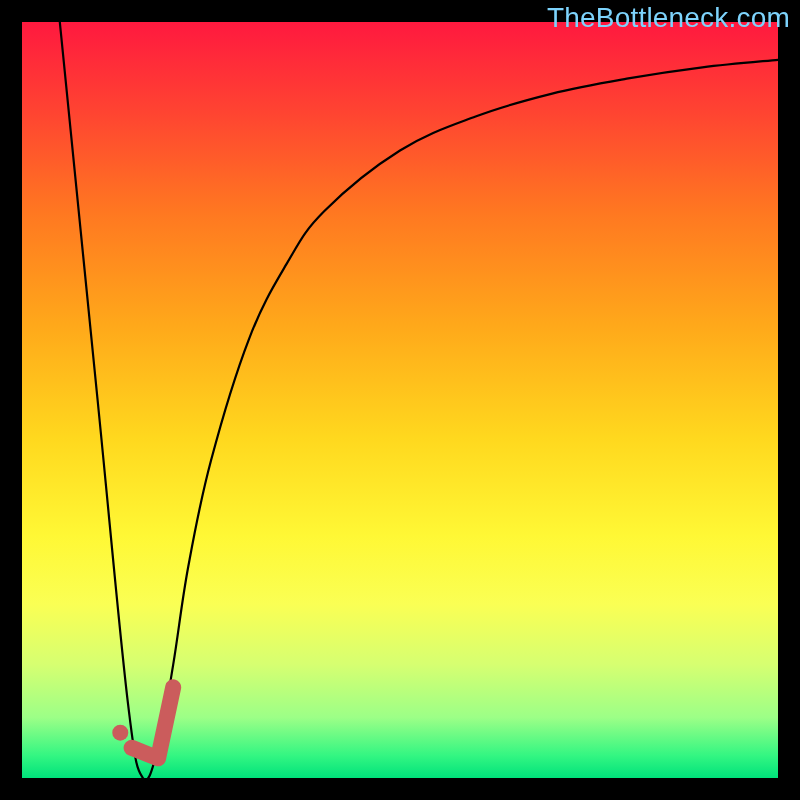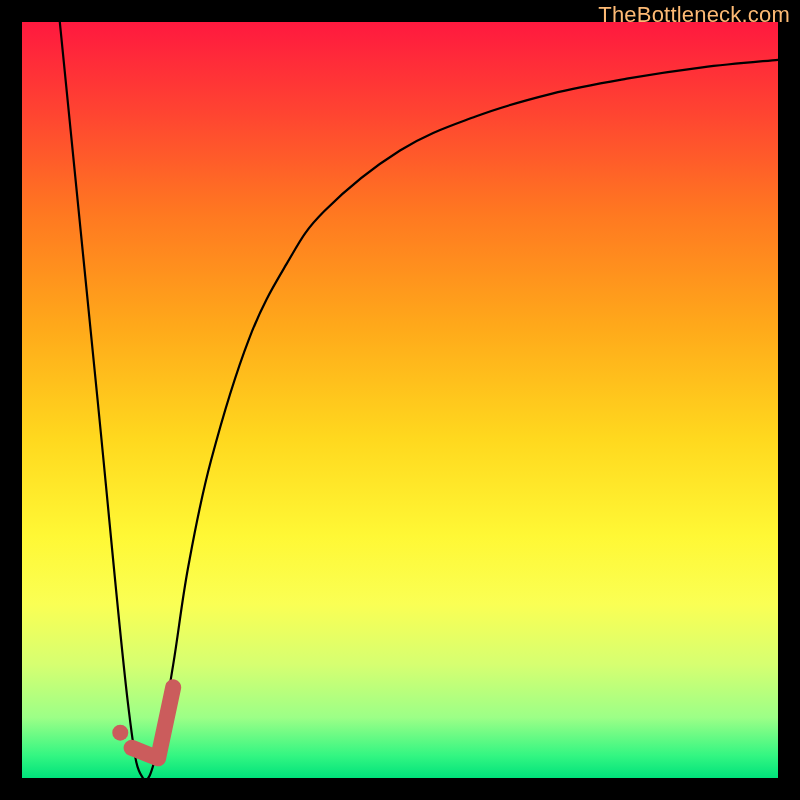--- a/index.html
+++ b/index.html
@@ -28,23 +28,23 @@
       #9cff87 92%,
       #34f682 97%,
       #00e27b 100%
     );
   }
   .watermark {
     position: absolute;
     top: 2px;
     right: 10px;
     font-family: Arial, Helvetica, sans-serif;
-    font-size: 22px;
+    font-size: 28px;
     font-weight: 500;
-    color: #fdba74;
+    color: #7dd3fc;
     letter-spacing: 0.2px;
   }
   svg.plot {
     position: absolute;
     left: 0;
     top: 0;
     width: 756px;
     height: 756px;
   }
   .curve {

